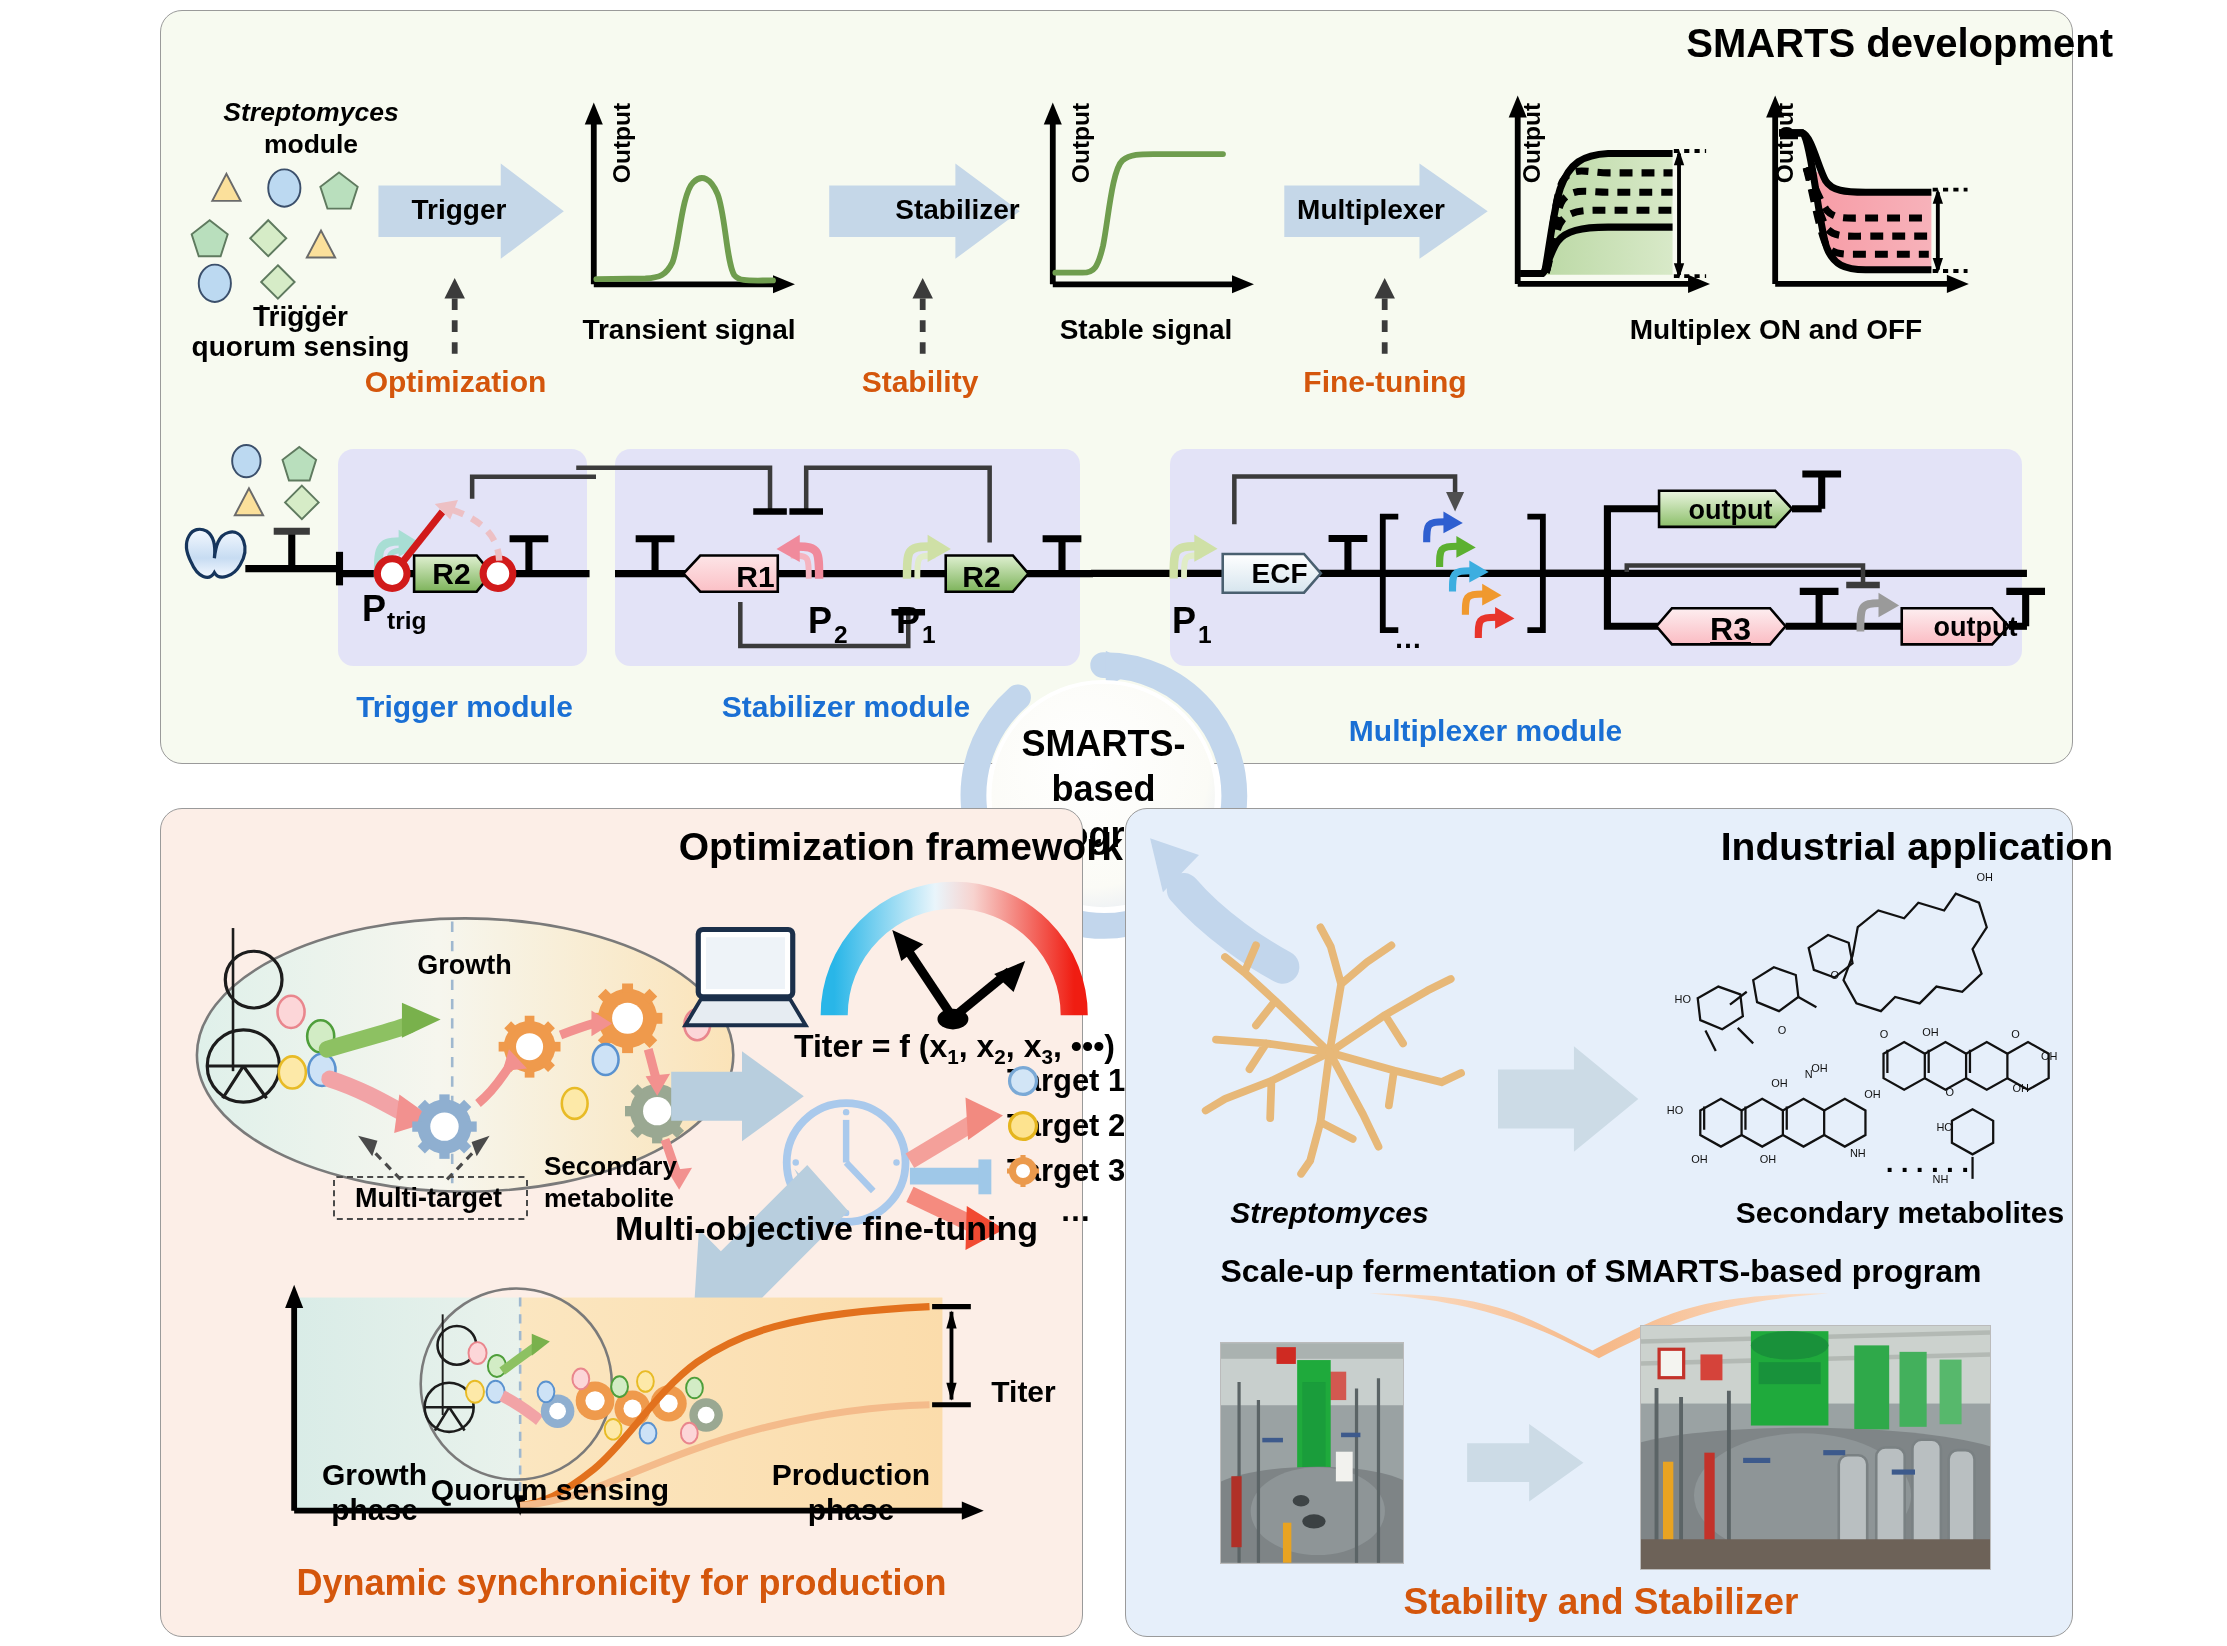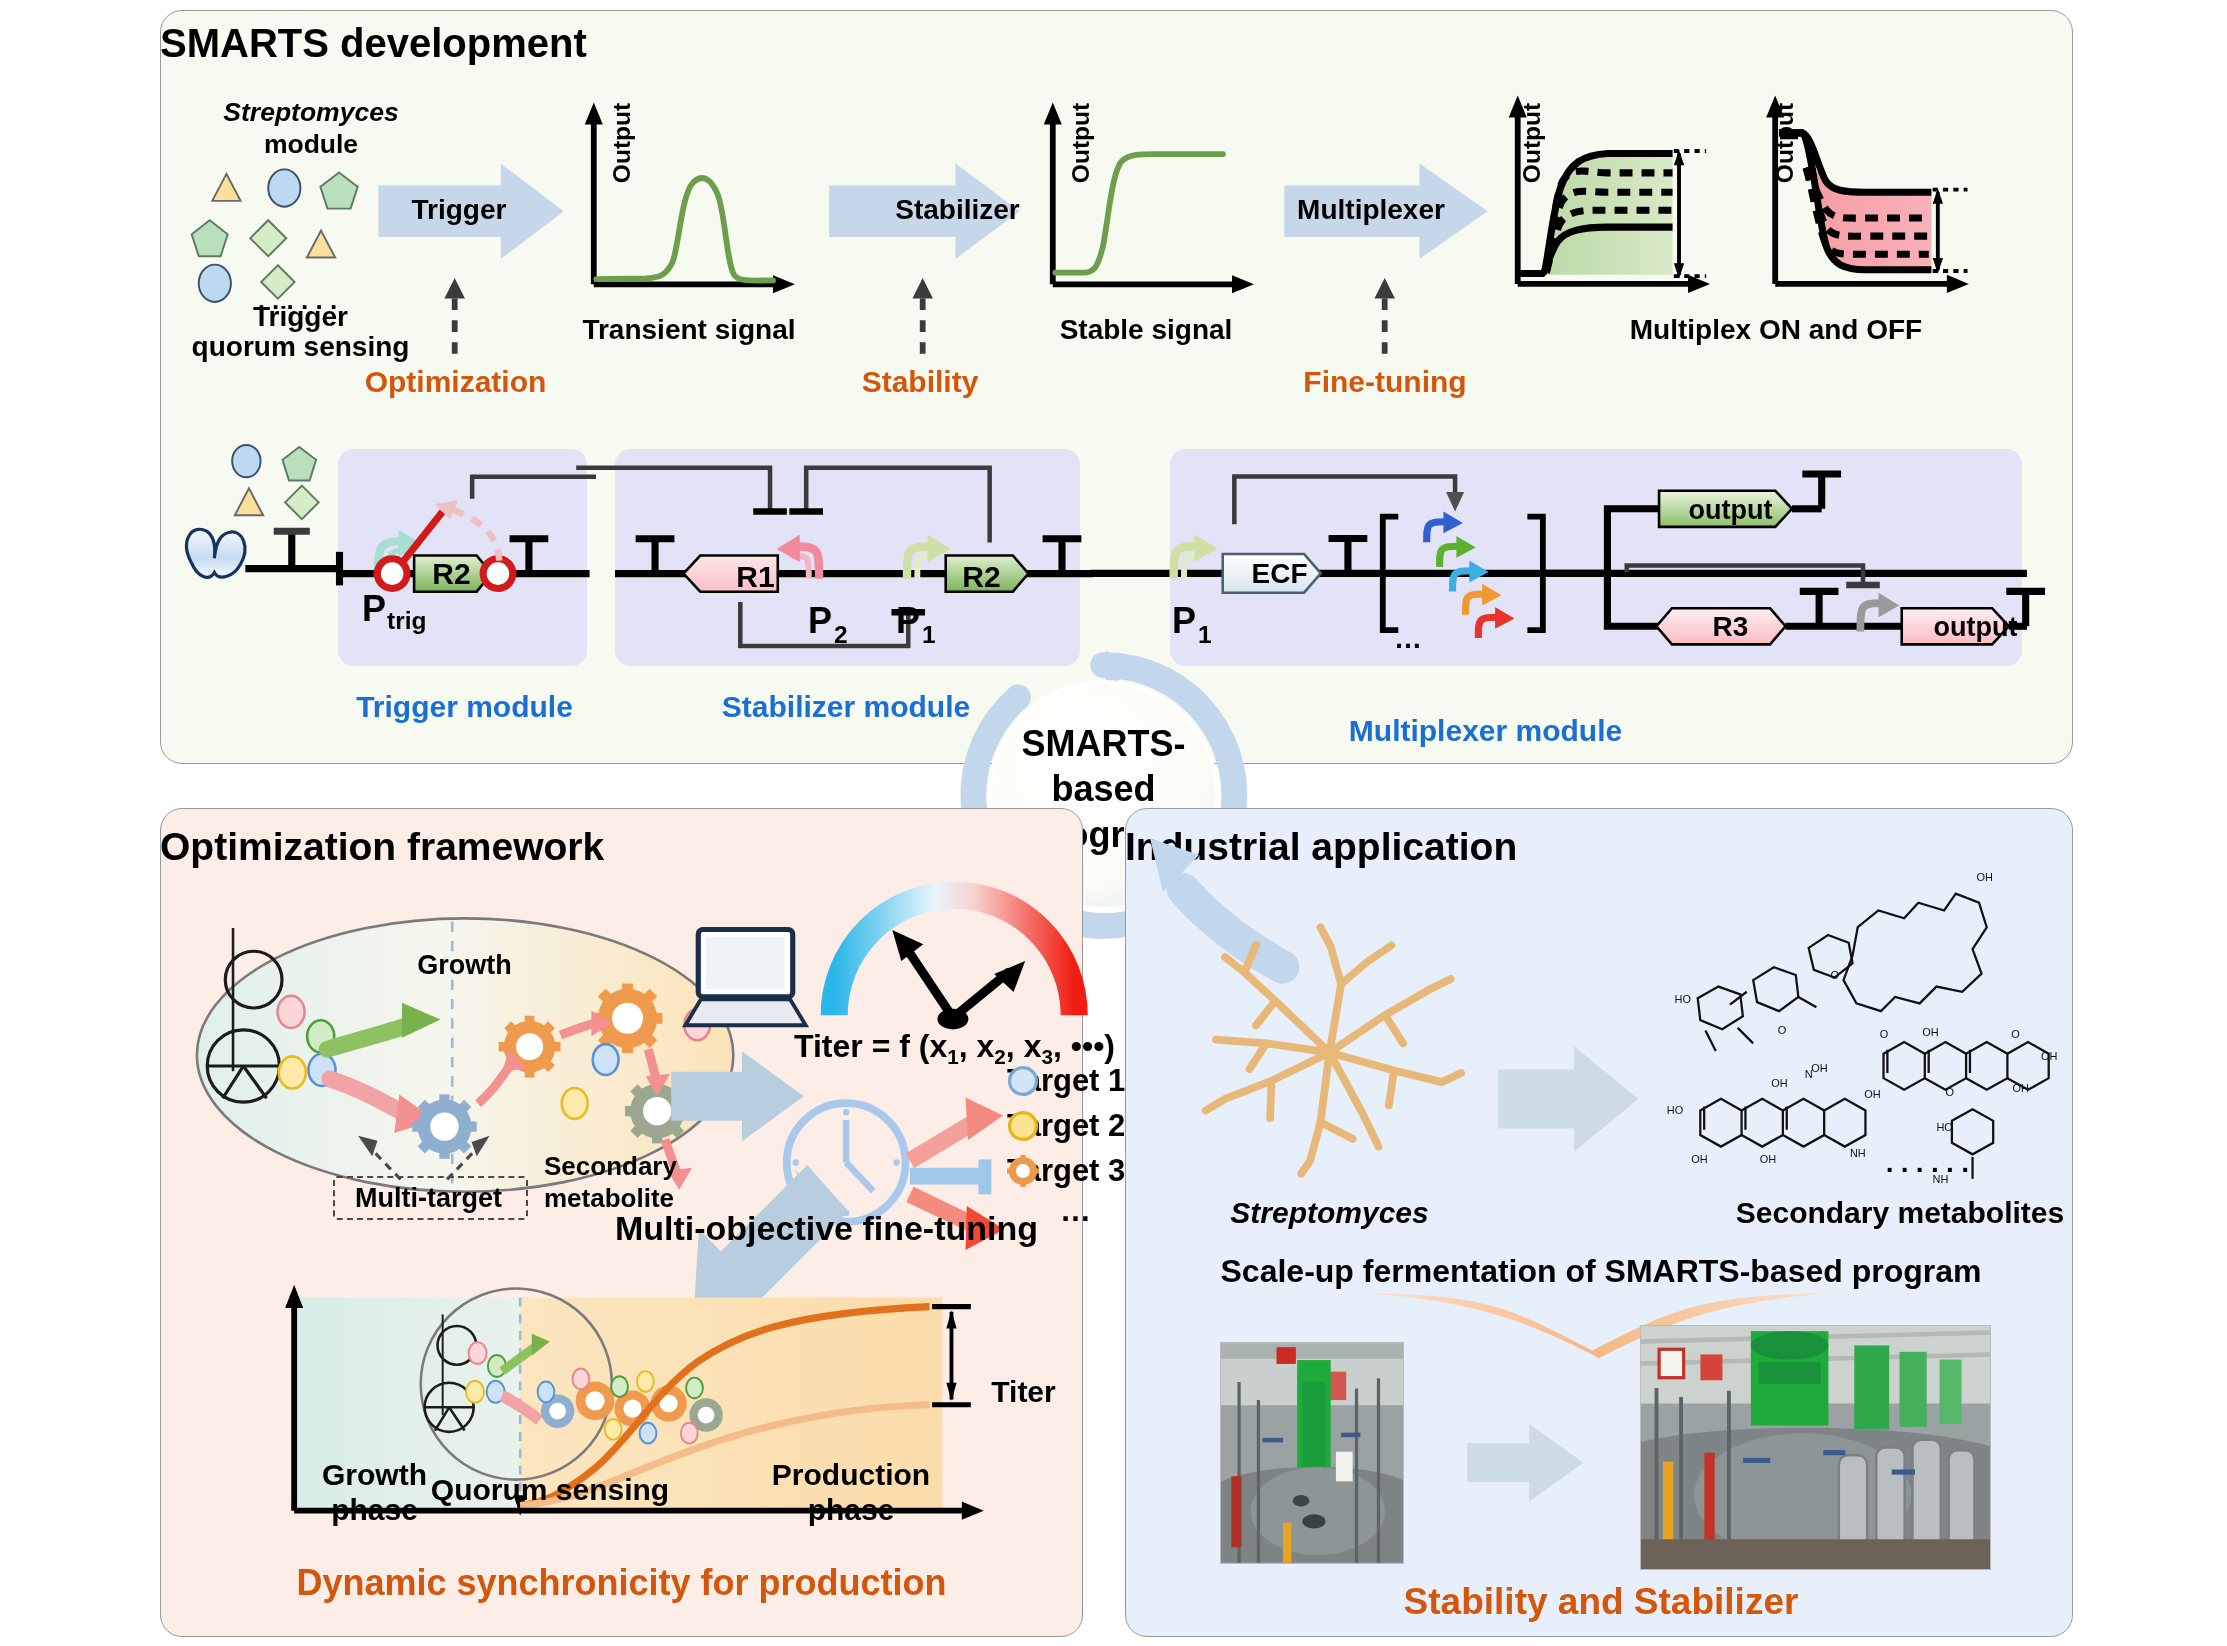--- a/index.html
+++ b/index.html
@@ -2,21 +2,21 @@
 <html style="font-size:10.3px"><head>
 <meta charset="utf-8">
 <style>
   html,body{margin:0;padding:0;background:#ffffff;}
   body{width:2227px;height:1646px;position:relative;font-family:"Liberation Sans",sans-serif;overflow:hidden;}
   .panel{position:absolute;border:1.9px solid #9a9a9a;border-radius:22px;box-sizing:border-box;}
   #panel-top{left:160px;top:10.3px;width:1913px;height:754px;background:#f7faf0;}
   #panel-opt{left:160px;top:808px;width:923px;height:829px;background:#fceee7;}
   #panel-ind{left:1125px;top:808px;width:948px;height:829px;background:#e6effa;}
 
-  .ttl{position:absolute;font-weight:bold;color:#000;text-align:left;}
+  .ttl{position:absolute;font-weight:bold;color:#000;text-align:right;margin-left:40px;}
   #title-top{left:160px;top:20.7px;width:1913px;font-size:40px;}
   #title-opt{left:160px;top:825px;width:923px;font-size:39px;}
   #title-ind{left:1125px;top:825px;width:948px;font-size:39px;}
 
   .lbl{position:absolute;color:#000;font-weight:bold;text-align:center;}
   .lbl-orange{position:absolute;color:#d4560c;font-weight:bold;text-align:center;}
   .lbl-blue{position:absolute;color:#1a6fd4;font-weight:bold;text-align:center;}
   .lbl-ital{font-style:italic;}
 
   .modbox{position:absolute;background:#e3e3f7;border-radius:15.5px;}
@@ -331,21 +331,21 @@
   <line class="thick" x1="1422" y1="270" x2="1450" y2="270"></line>
 
   <path class="reg" d="M830,186 L830,176 L1196,176 L1196,206" stroke-width="8"></path>
   <line x1="1170" y1="206" x2="1222" y2="206" stroke="#3b3b3b" stroke-width="10"></line>
 </svg>
 <div class="lbl" style="left:1172px;top:600px;width:39px;font-size:36px;text-align:left;">P</div>
 <div class="lbl" style="left:1198px;top:621px;width:39px;font-size:24.5px;text-align:left;">1</div>
 <div class="lbl" style="left:1228px;top:558px;width:103px;font-size:28px;">ECF</div>
 <div class="lbl" style="left:1382px;top:623px;width:52px;font-size:28px;">…</div>
 <div class="lbl" style="left:1666px;top:495px;width:129px;font-size:27px;">output</div>
-<div class="lbl" style="left:1679px;top:611px;width:103px;font-size:28px;">R3</div>
+<div class="lbl" style="left:1679px;top:611px;width:103px;font-size:32px;text-decoration:underline;">R3</div>
 <div class="lbl" style="left:1911px;top:612px;width:129px;font-size:27px;">output</div>
 <div class="lbl-blue" style="left:1227px;top:690px;width:517px;font-size:30px;margin-top:24px;">Multiplexer module</div>
 
 <svg style="left:956px;top:647px;" width="297" height="297" viewBox="0 0 460 460">
   <defs>
     <radialGradient id="badgeg" cx="42%" cy="36%" r="70%">
       <stop offset="0%" stop-color="#ffffff"></stop>
         <stop offset="78%" stop-color="#fbfbf6"></stop>
         <stop offset="100%" stop-color="#e9eef4"></stop>
     </radialGradient>

